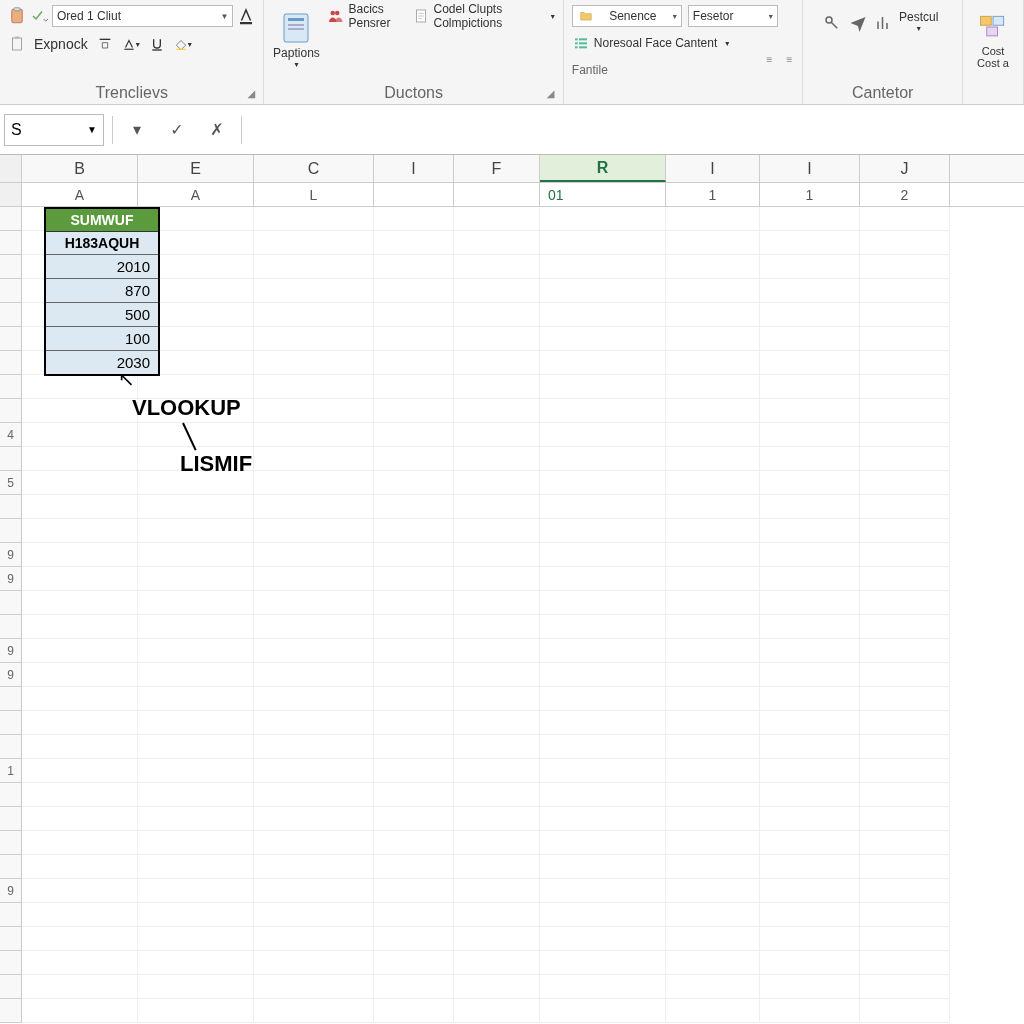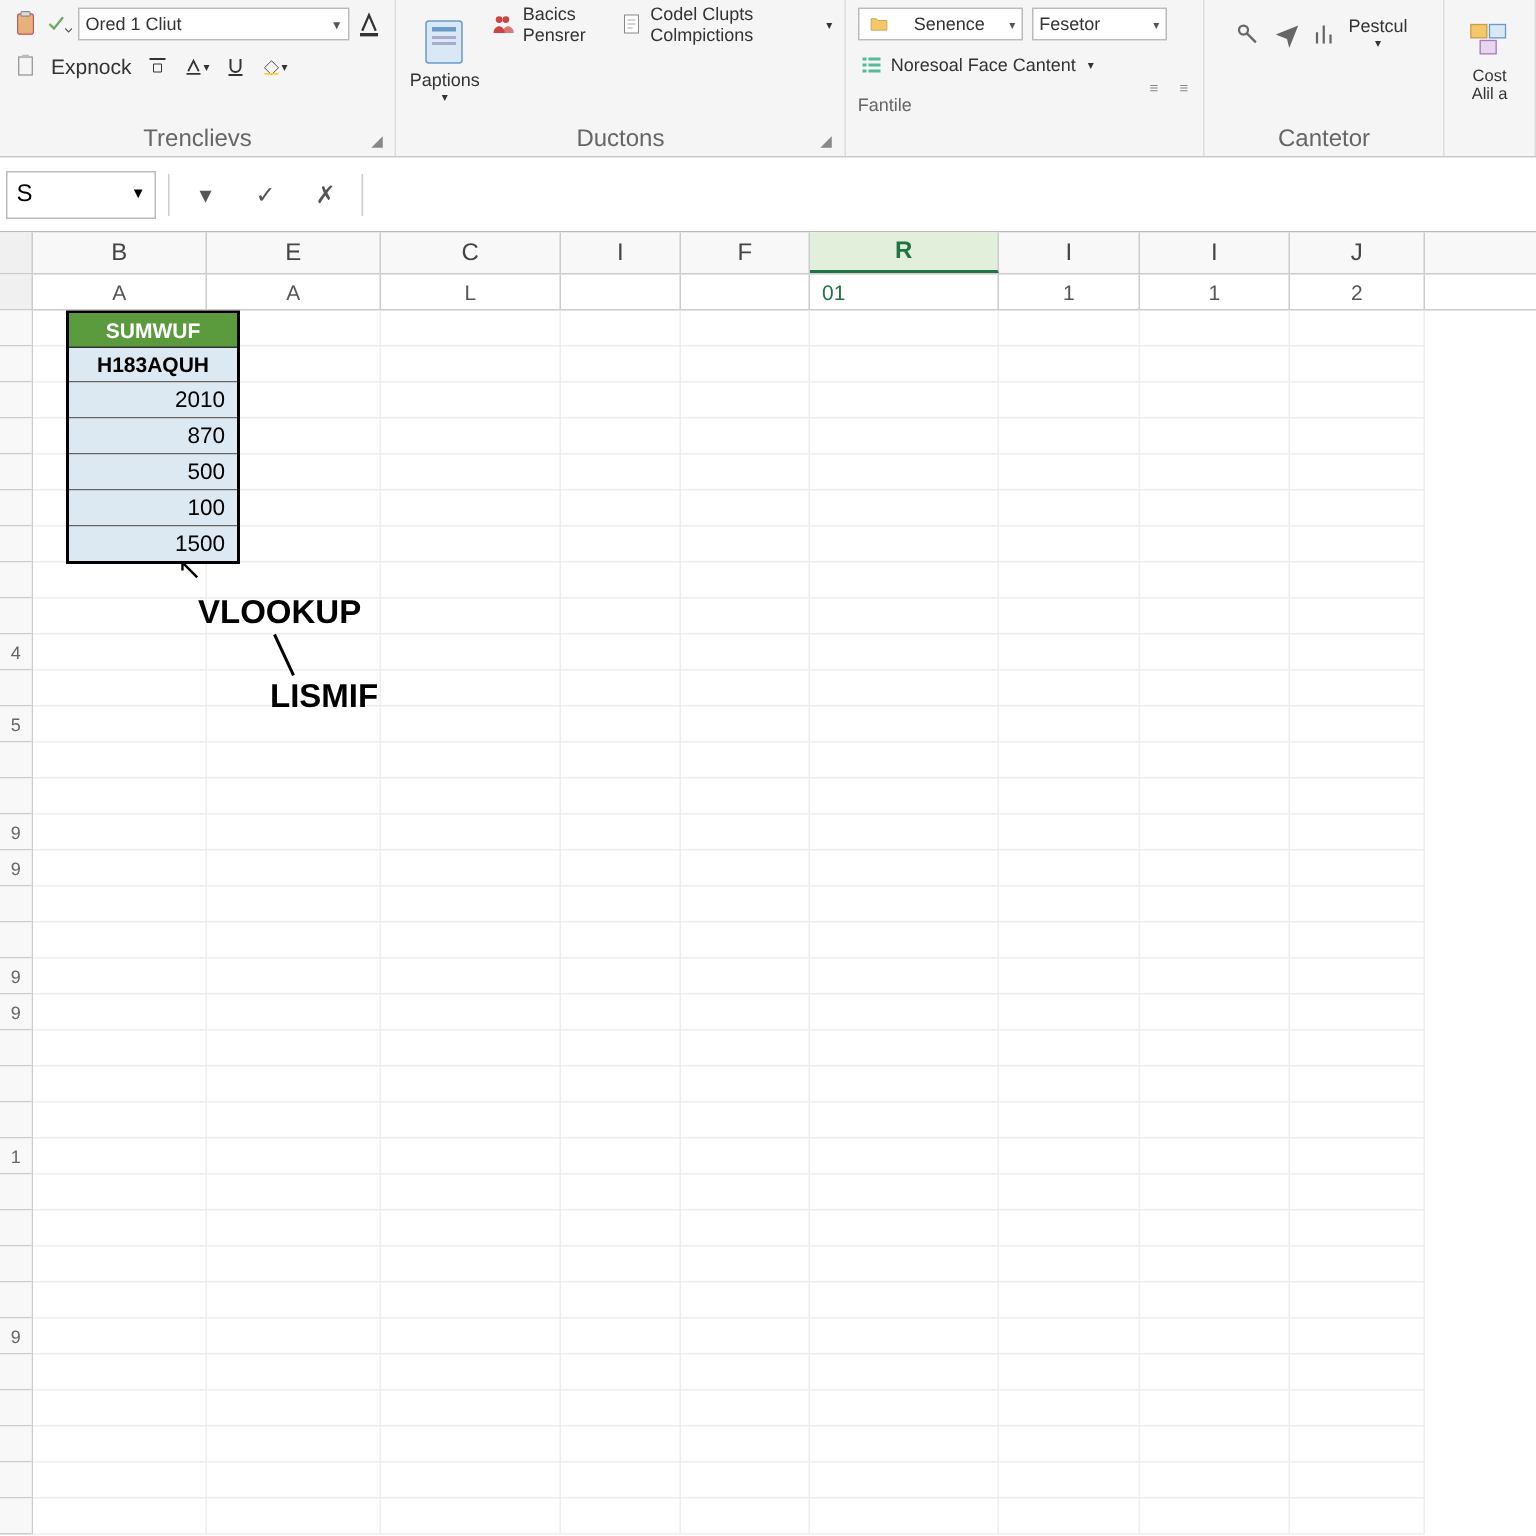--- a/index.html
+++ b/index.html
@@ -247,21 +247,21 @@
     <div class="ribbon-group-content">
       <div class="rb-btn rb-btn-large" style="min-width:40px">
         <span class="icon icon-lg">
           <svg viewBox="0 0 36 36" width="32" height="32">
               <rect x="4" y="6" width="12" height="10" fill="#f4c86a" stroke="#c9a04a"></rect>
               <rect x="18" y="6" width="12" height="10" fill="#d9e8f5" stroke="#6a9bc7"></rect>
               <rect x="11" y="18" width="12" height="10" fill="#e8d5f0" stroke="#a87bc0"></rect>
             </svg>
         </span>
         <span style="font-size:11px">Cost</span>
-        <span style="font-size:11px">Alil a</span>
+        <span style="font-size:11px">Cost a</span>
       </div>
     </div>
   </div>
 </div>
 
 <div class="formula-bar">
   <div class="name-box">
     <span>S</span>
     <span style="font-size:10px">▼</span>
   </div>
@@ -339,21 +339,21 @@
       </div>
     <div class="cells">
 
       <div class="data-box">
         <div class="hdr-green">SUMWUF</div>
         <div class="hdr-bold">H183AQUH</div>
         <div class="dval">2010</div>
         <div class="dval">870</div>
         <div class="dval">500</div>
         <div class="dval">100</div>
-        <div class="dval" style="border-bottom:none">1500</div>
+        <div class="dval" style="border-bottom:none">2030</div>
       </div>
 
       <span class="cursor-arrow" style="left:96px;top:160px">↖</span>
 
       <div class="annot" style="left:110px;top:188px">VLOOKUP</div>
       <div class="annot-line" style="left:160px;top:216px;height:30px;transform:rotate(-25deg)"></div>
       <div class="annot" style="left:158px;top:244px">LISMIF</div>
 
       <div id="cell-rows">
           <div class="cell-row">

